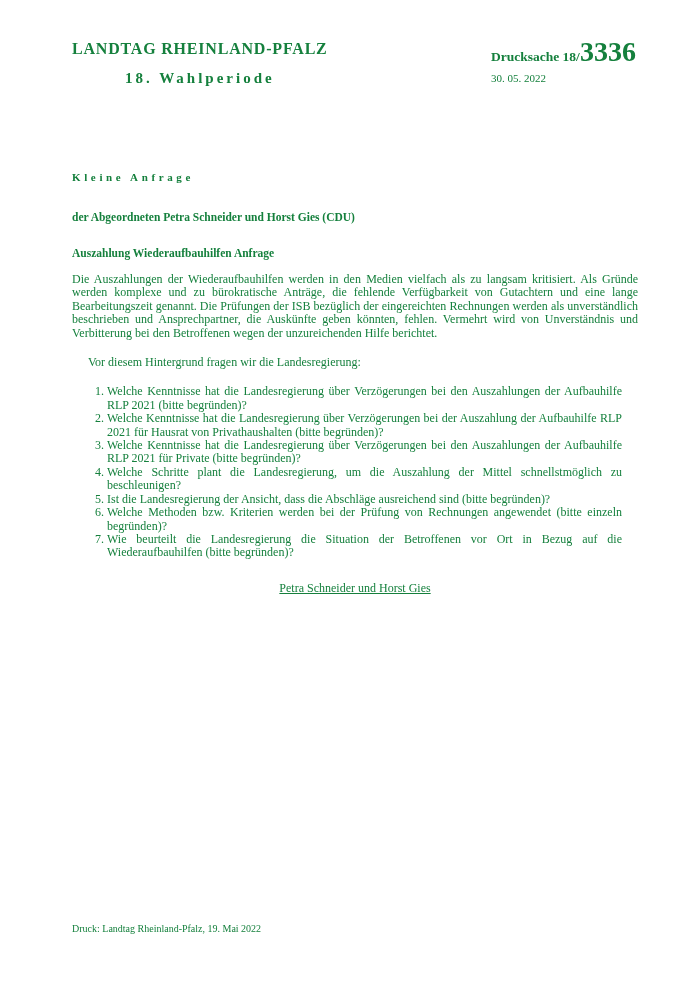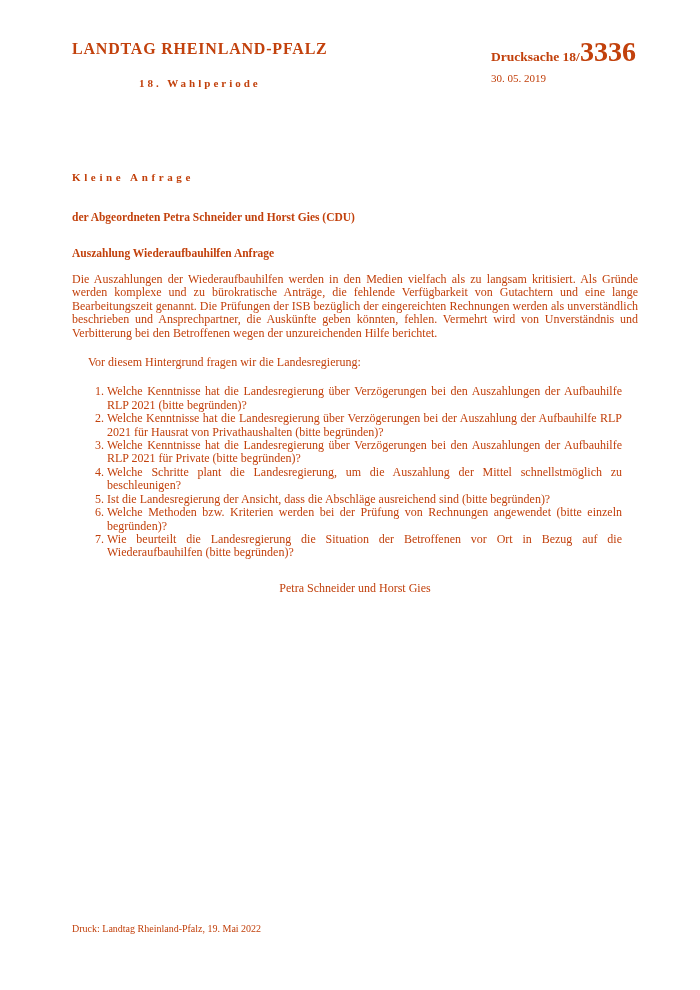--- a/index.html
+++ b/index.html
@@ -3,42 +3,42 @@
 <meta charset="utf-8">
 <style>
   html, body { margin: 0; padding: 0; background: #e8e8e8; }
   .page {
     position: relative;
     width: 700px;
     height: 990px;
     margin: 0 auto;
     background: #ffffff;
     font-family: "Liberation Serif", "DejaVu Serif", serif;
-    color: #c2410c;
+    color: #15803d;
     overflow: hidden;
   }
 
   
   .header-left {
     position: absolute;
     left: 72px;
     top: 40px;
     text-align: center;
   }
   .org-name {
     font-size: 16px;
     font-weight: bold;
     letter-spacing: 0.8px;
     white-space: nowrap;
   }
   .period {
-    font-size: 11px;
+    font-size: 15px;
     font-weight: bold;
     letter-spacing: 3px;
-    margin-top: 19px;
+    margin-top: 12px;
   }
   .header-right {
     position: absolute;
     left: 491px;
     top: 38px;
   }
   .doc-line {
     line-height: 28px;
     white-space: nowrap;
   }
@@ -101,20 +101,21 @@
     margin: 16px;
     padding-left: 19px;
   }
   ol.questions li {
     text-align: justify;
     hyphens: auto;
   }
   .signature {
     margin-top: 22px;
     text-align: center;
+    text-decoration: underline;
   }
 
   .footer {
     position: absolute;
     left: 72px;
     top: 923px;
     font-size: 10px;
   }
 </style>
 </head>
@@ -124,21 +125,21 @@
 
   <div class="header-left">
     <div class="org-name">LANDTAG RHEINLAND-PFALZ</div>
     <div class="period">18. Wahlperiode</div>
   </div>
 
   <div class="header-right">
     <div class="doc-line">
       <span class="doc-label">Drucksache 18/</span><span class="doc-number">3336</span>
     </div>
-    <div class="doc-date">30. 05. 2019</div>
+    <div class="doc-date">30. 05. 2022</div>
   </div>
 
   <div class="title">Kleine Anfrage</div>
 
   <div class="authors">der Abgeordneten Petra Schneider und Horst Gies (CDU)</div>
 
   <div class="subject">Auszahlung Wiederaufbauhilfen Anfrage</div>
 
   <div class="main">
     <p class="intro">Die Auszahlungen der Wiederaufbauhilfen werden in den Medien vielfach als zu langsam kritisiert. Als Gründe werden komplexe und zu bürokratische Anträge, die fehlende Verfügbarkeit von Gutachtern und eine lange Bearbeitungszeit genannt. Die Prüfungen der ISB bezüglich der eingereichten Rechnungen werden als unverständlich beschrieben und Ansprechpartner, die Auskünfte geben könnten, fehlen. Vermehrt wird von Unverständnis und Verbitterung bei den Betroffenen wegen der unzureichenden Hilfe berichtet.</p>

